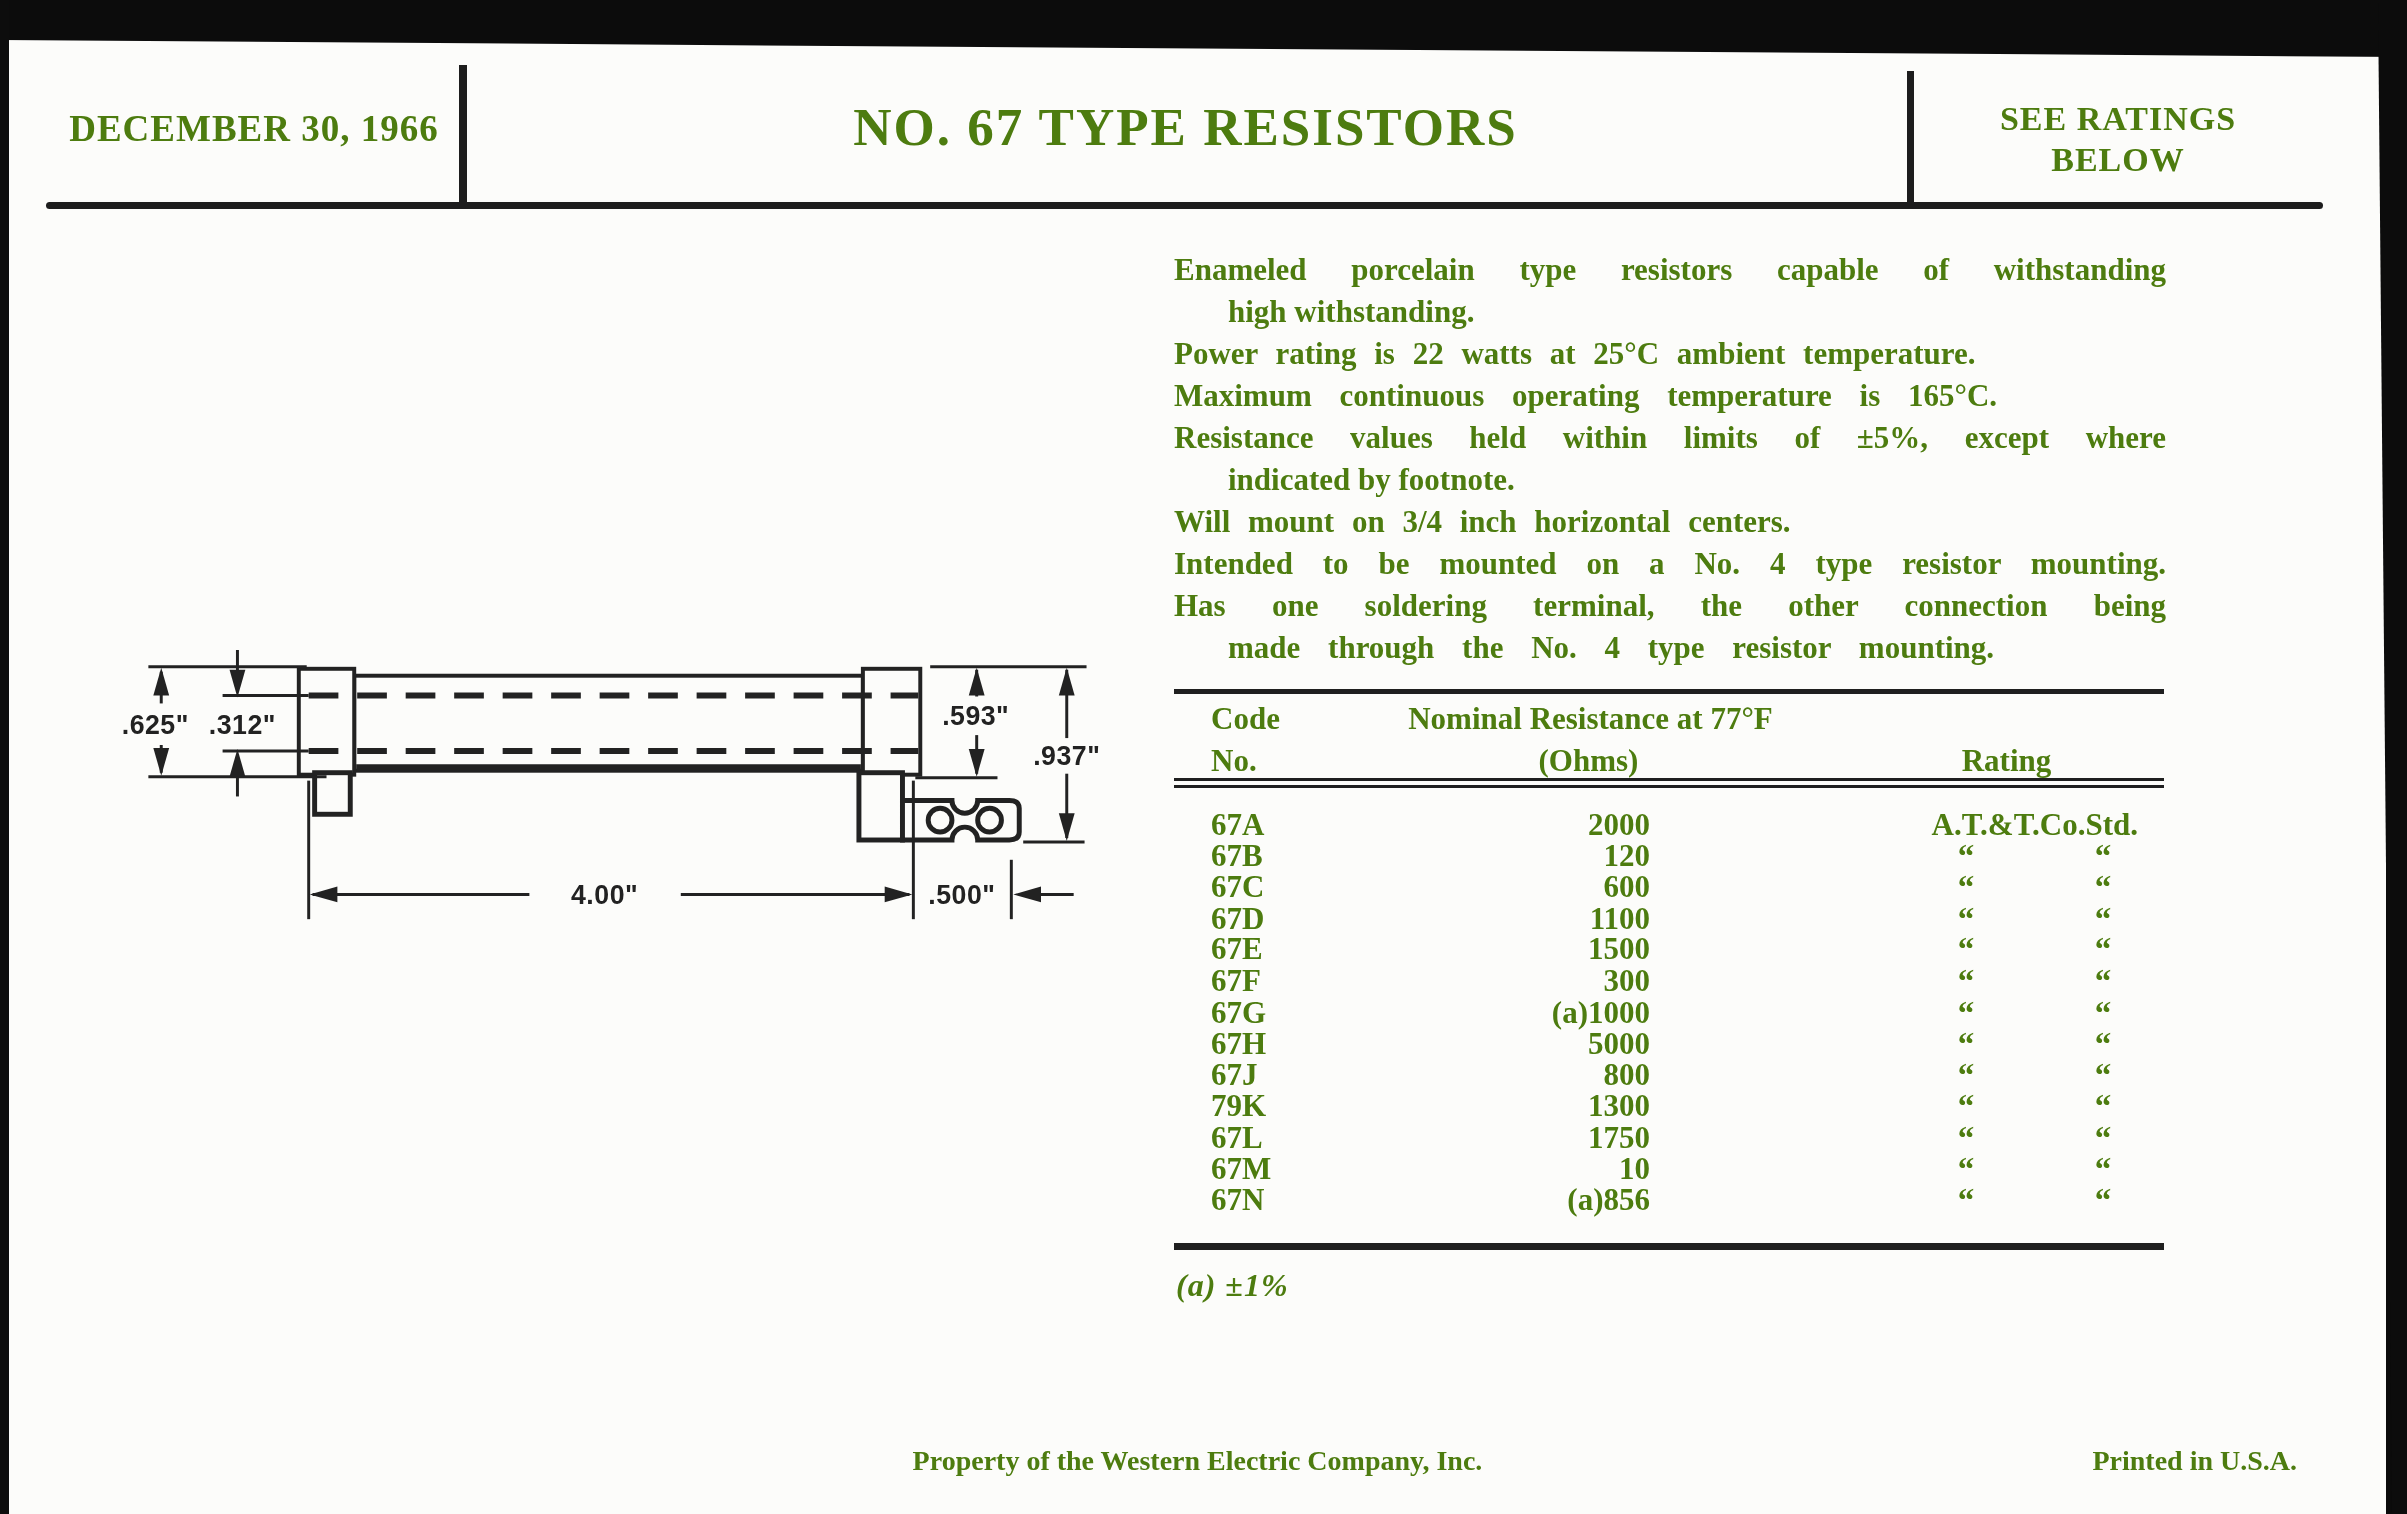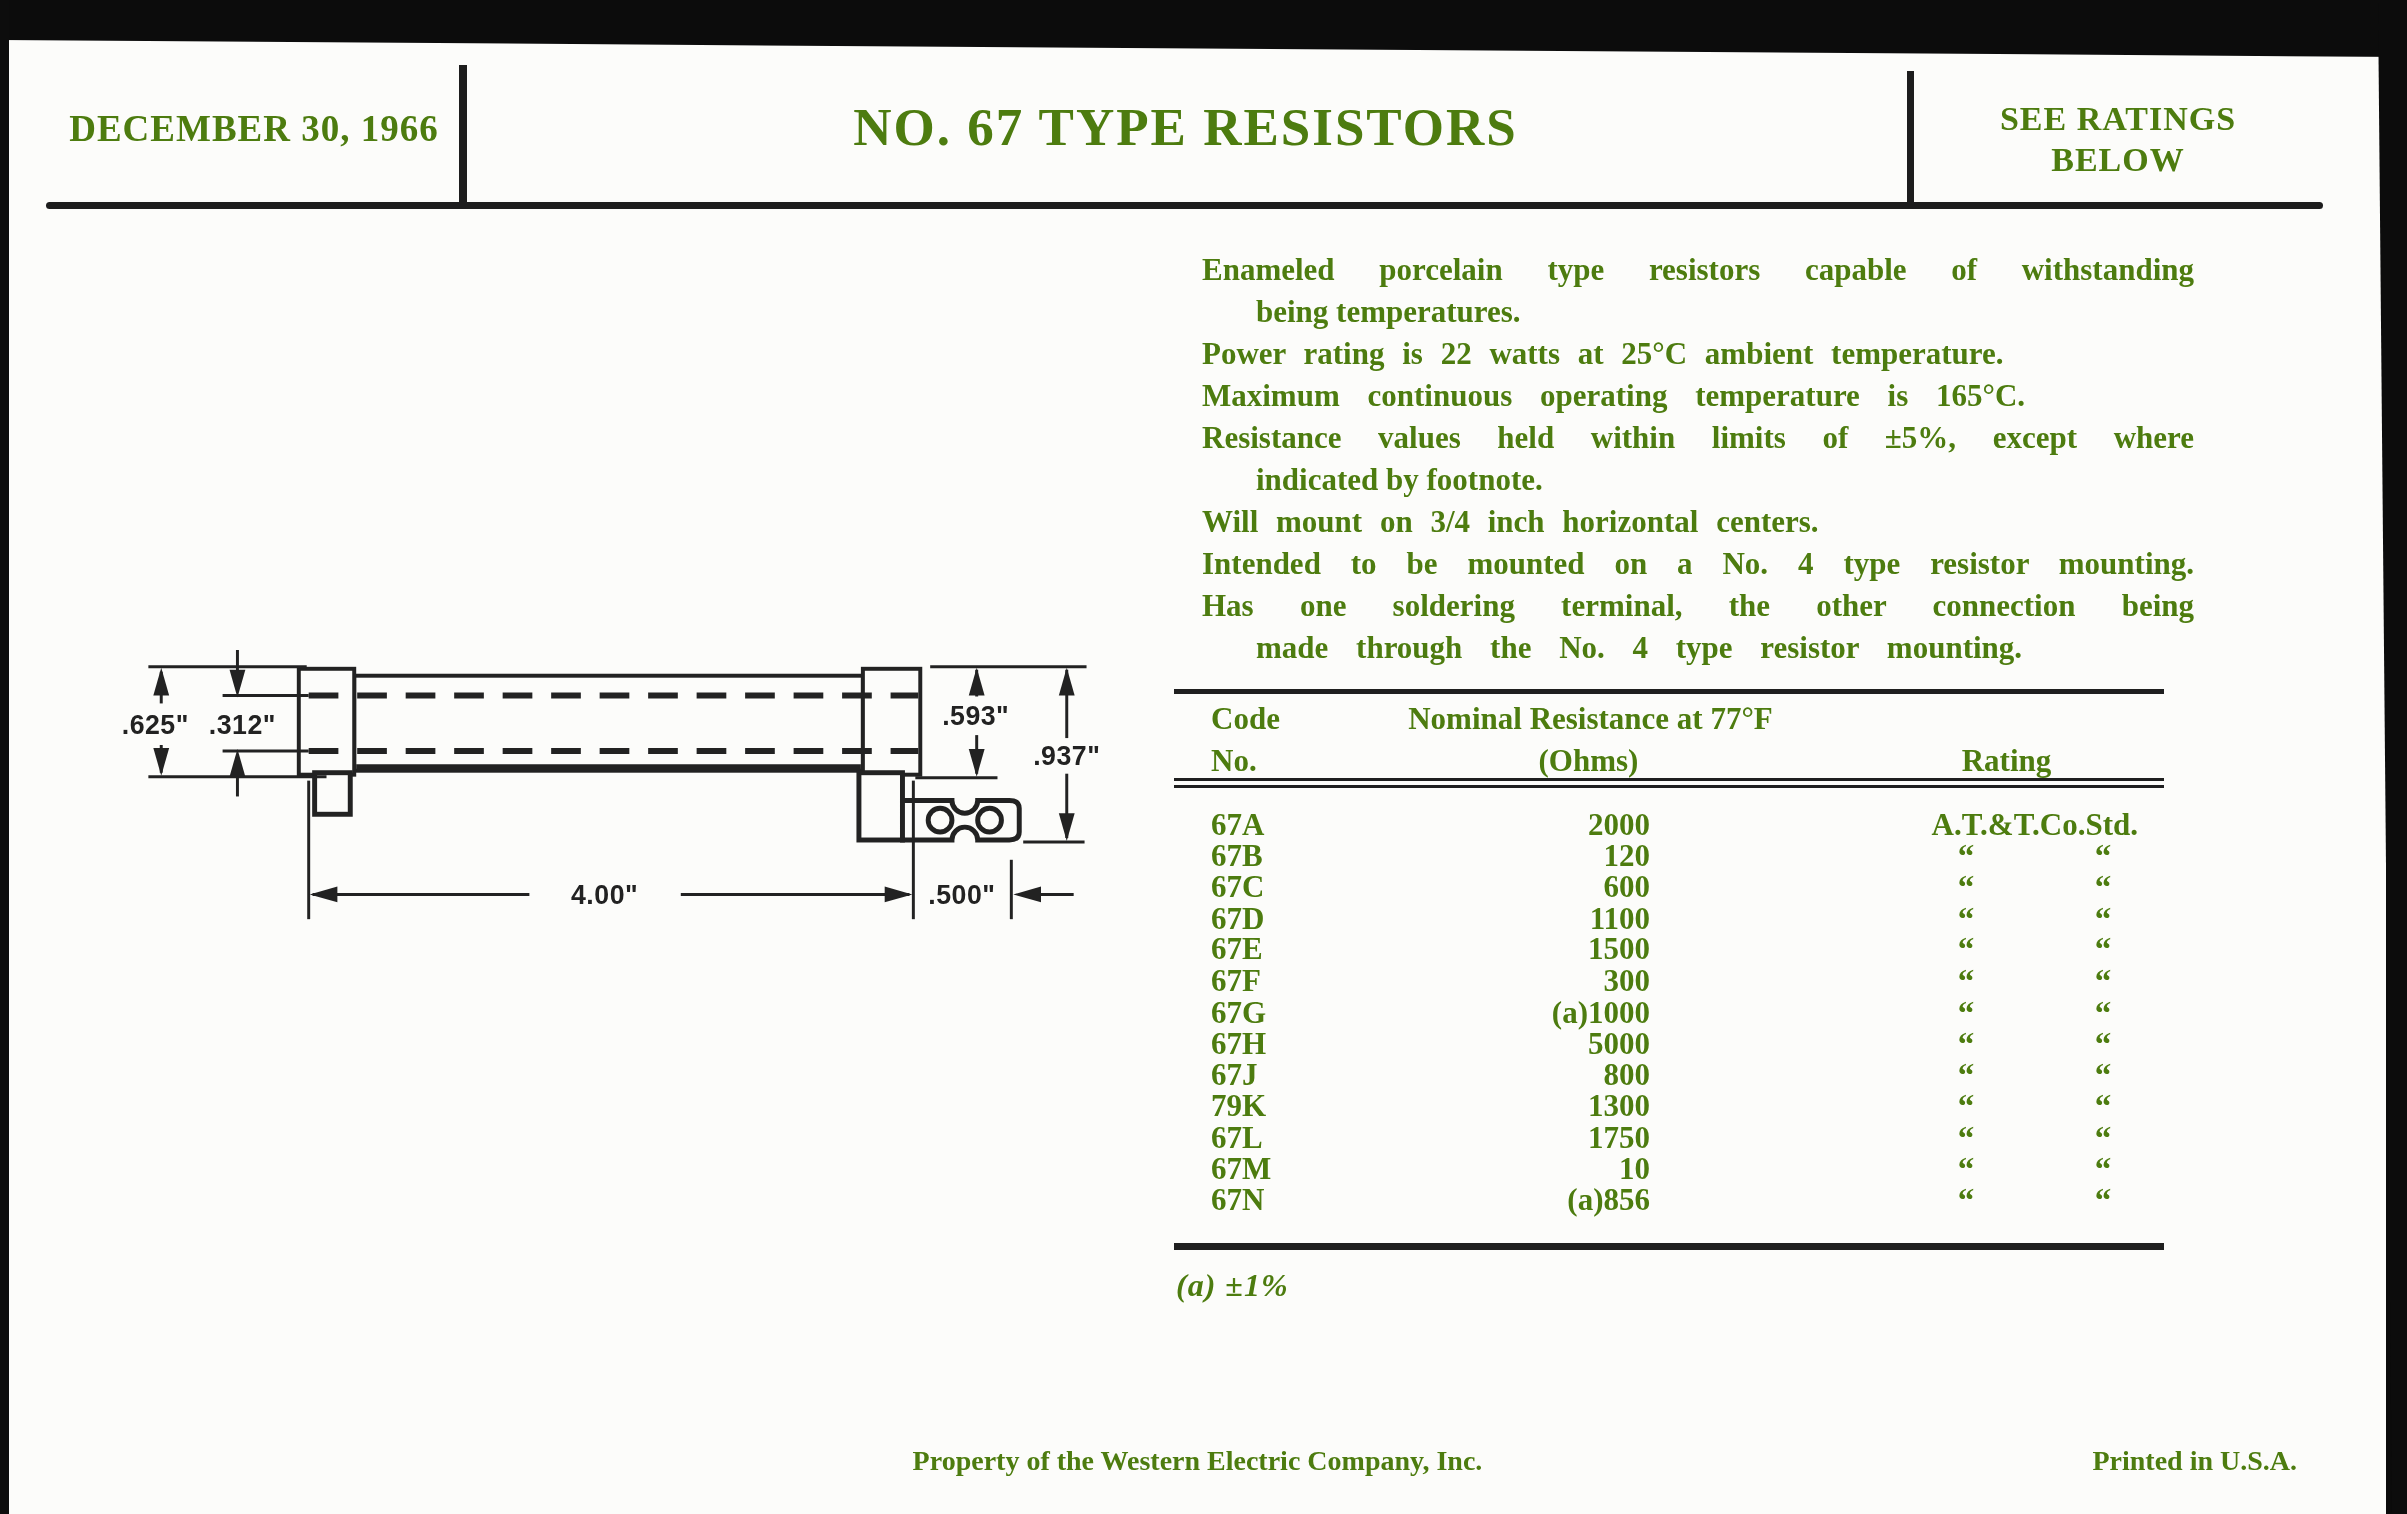--- a/index.html
+++ b/index.html
@@ -43,21 +43,21 @@
     text-align:center; font-size:34px; font-weight:bold; line-height:41px; letter-spacing:1px;
   }
   .hrule {
     position:absolute; left:46px; top:202px; width:2277px; height:7px;
     background:#1d1d1d; border-radius:4px;
   }
 
   
   .desc {
     position:absolute; left:1174px; top:249px; width:992px;
-    font-size:31px; font-weight:bold; line-height:42px;margin-left:28px;
+    font-size:31px; font-weight:bold; line-height:42px;
   }
   .dline { height:42px; white-space:nowrap; }
   .dline.fill { white-space:normal; text-align:justify; text-align-last:justify; }
   .dline.ind  { padding-left:54px; }
   .dline.wsp  { word-spacing:10px; }
   .dline.wsp2 { word-spacing:20px; }
 
   
   .rtable {
     position:absolute; left:1174px; top:683px; width:990px; height:594px;
@@ -116,21 +116,21 @@
   <div class="title">NO. 67 TYPE RESISTORS</div>
   <div class="vbar2"></div>
   <div class="ratings-note">
     <div>SEE RATINGS</div>
     <div>BELOW</div>
   </div>
   <div class="hrule"></div>
 
   <div class="desc">
     <div class="dline fill">Enameled porcelain type resistors capable of withstanding</div>
-    <div class="dline ind">being temperatures.</div>
+    <div class="dline ind">high withstanding.</div>
     <div class="dline wsp">Power rating is 22 watts at 25°C ambient temperature.</div>
     <div class="dline wsp2">Maximum continuous operating temperature is 165°C.</div>
     <div class="dline fill">Resistance values held within limits of ±5%, except where</div>
     <div class="dline ind">indicated by footnote.</div>
     <div class="dline wsp">Will mount on 3/4 inch horizontal centers.</div>
     <div class="dline fill">Intended to be mounted on a No. 4 type resistor mounting.</div>
     <div class="dline fill">Has one soldering terminal, the other connection being</div>
     <div class="dline ind wsp2">made through the No. 4 type resistor mounting.</div>
   </div>
 

